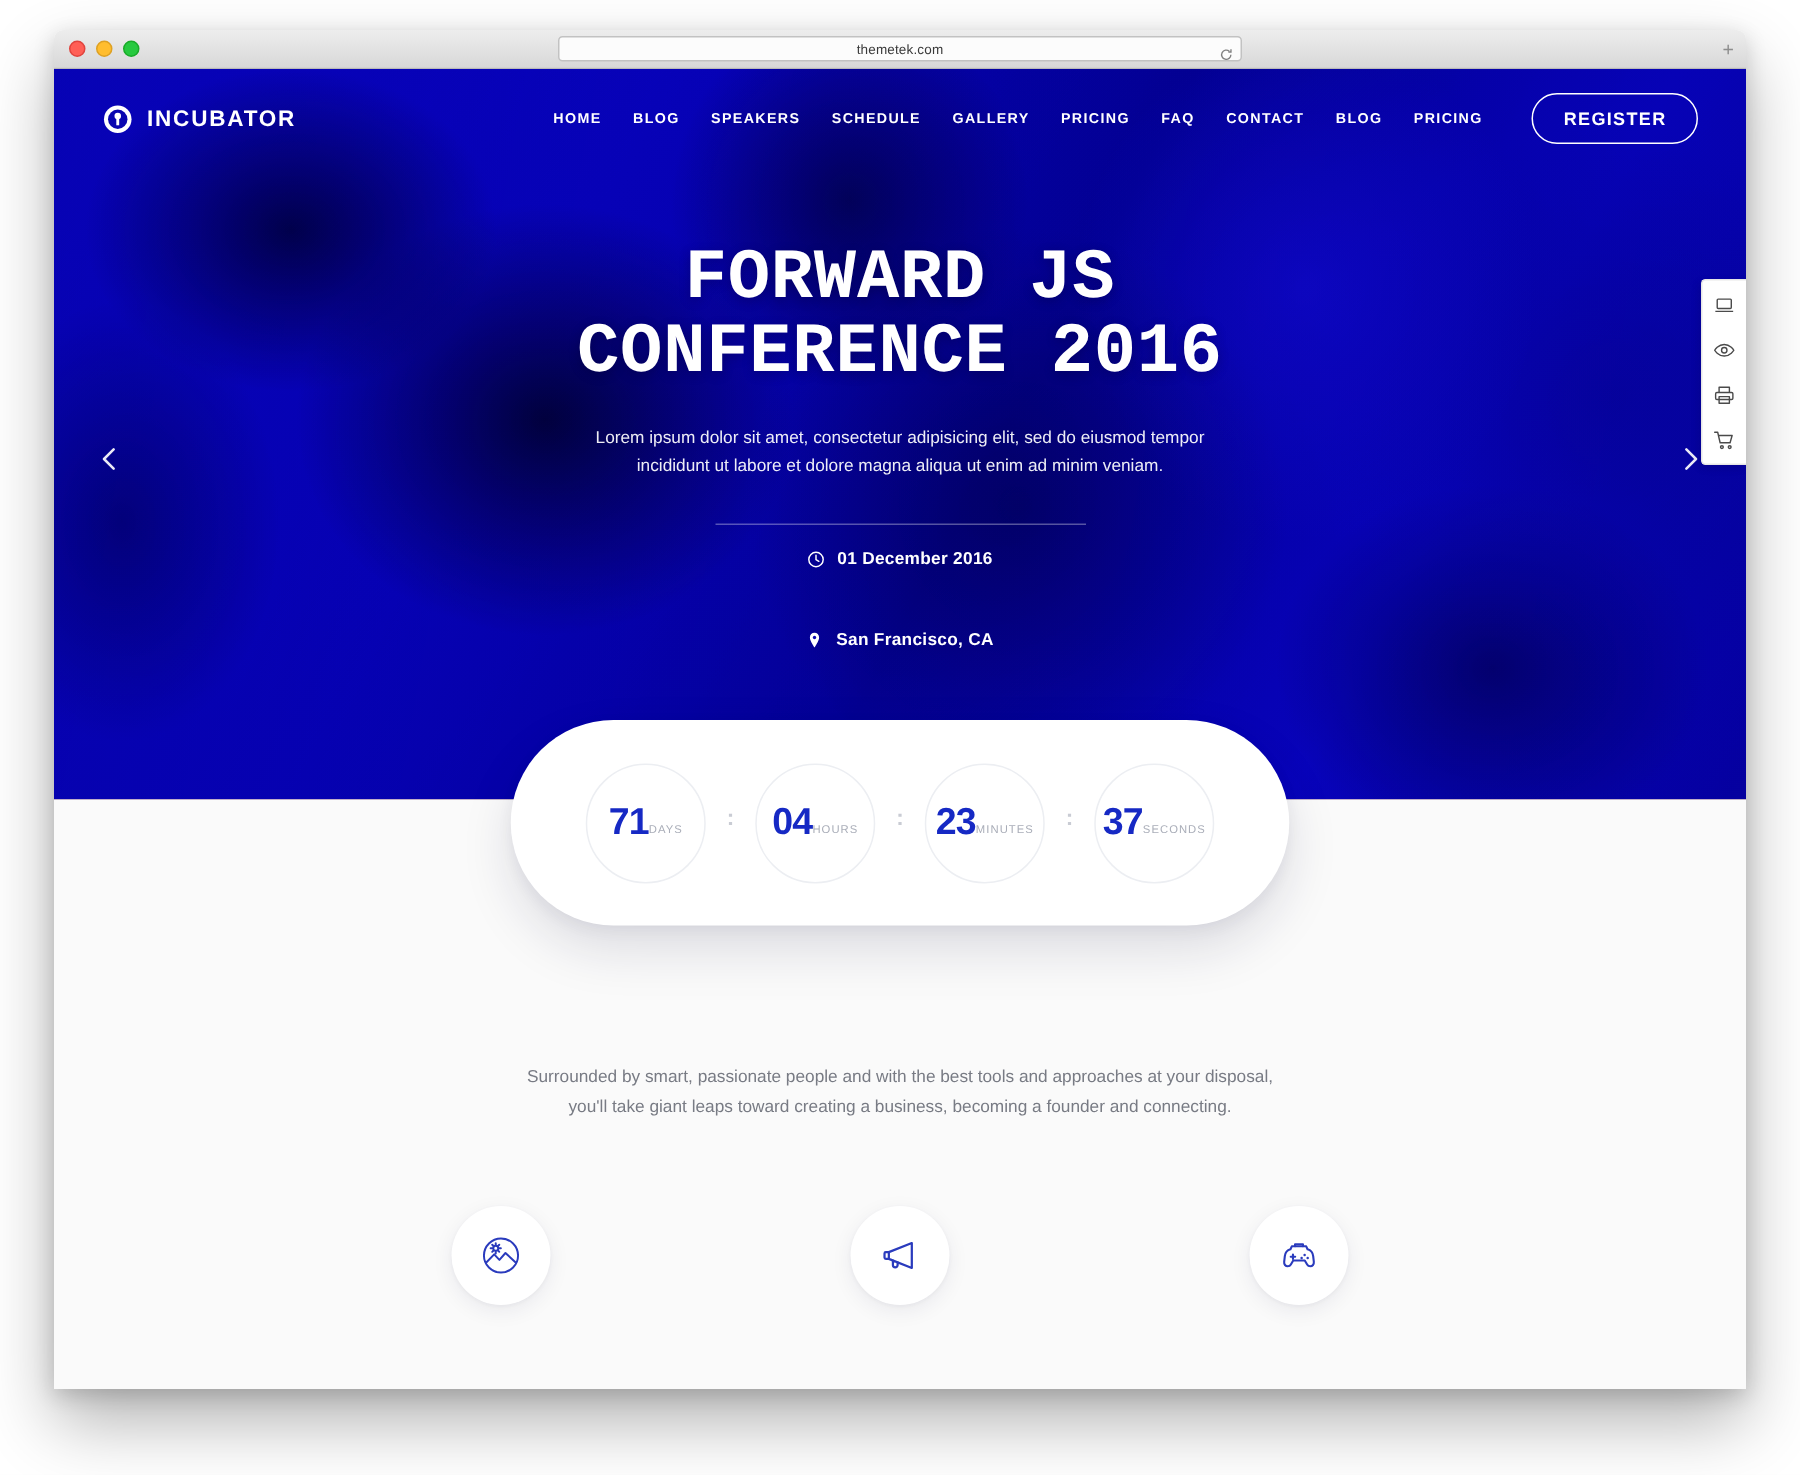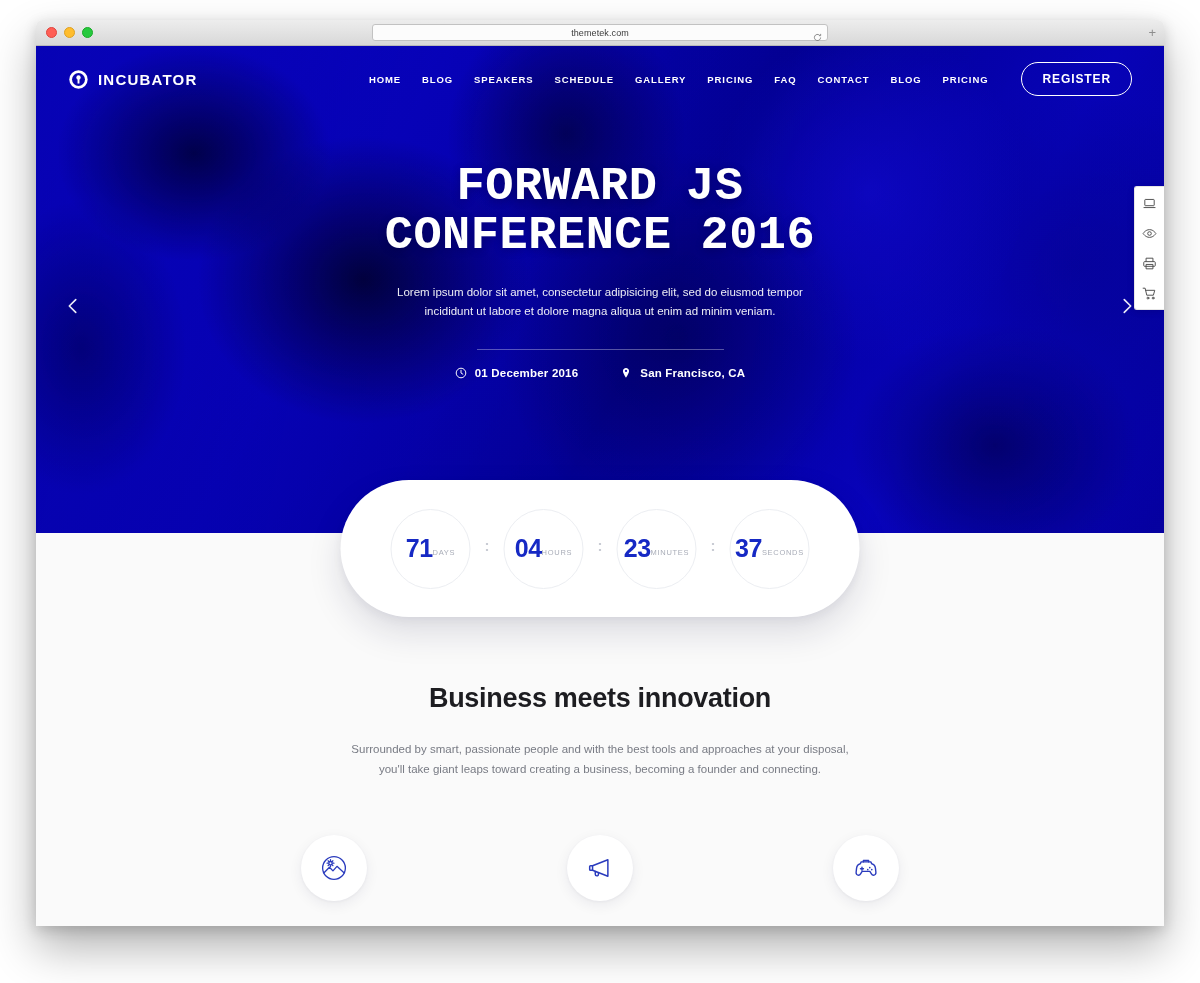--- a/index.html
+++ b/index.html
@@ -202,20 +202,21 @@
   .hero-meta {
     margin-top: 17px;
     display: flex;
     justify-content: center;
     align-items: center;
     gap: 42px;
     color: #ffffff;
     font-size: 11.5px;
     font-weight: bold;
     letter-spacing: 0.2px;
+    flex-direction: column;
   }
   .meta-item { display: flex; align-items: center; gap: 8px; }
   .meta-item svg { display: block; }
 
   .slider-arrow {
     position: absolute;
     top: 249px;
     z-index: 6;
     width: 22px;
     height: 22px;
@@ -477,21 +478,20 @@
         </div>
         <span class="cd-colon">:</span>
         <div class="cd-unit">
           <span class="cd-value">37</span>
           <span class="cd-label">SECONDS</span>
         </div>
       </div>
     </div>
 
     <div class="section">
-      <h2 class="section-title">Business meets innovation</h2>
       <p class="section-sub">
         <span>Surrounded by smart, passionate people and with the best tools and approaches at your disposal, you'll</span>
         <span>take giant leaps toward creating a business, becoming a founder and connecting.</span>
       </p>
 
       <div class="features">
         <div class="feature">
           <span class="feature-icon-wrap">
             <span>
               <svg viewBox="0 0 32 32" width="28" height="28" fill="none" stroke="currentColor" stroke-width="1.5">

